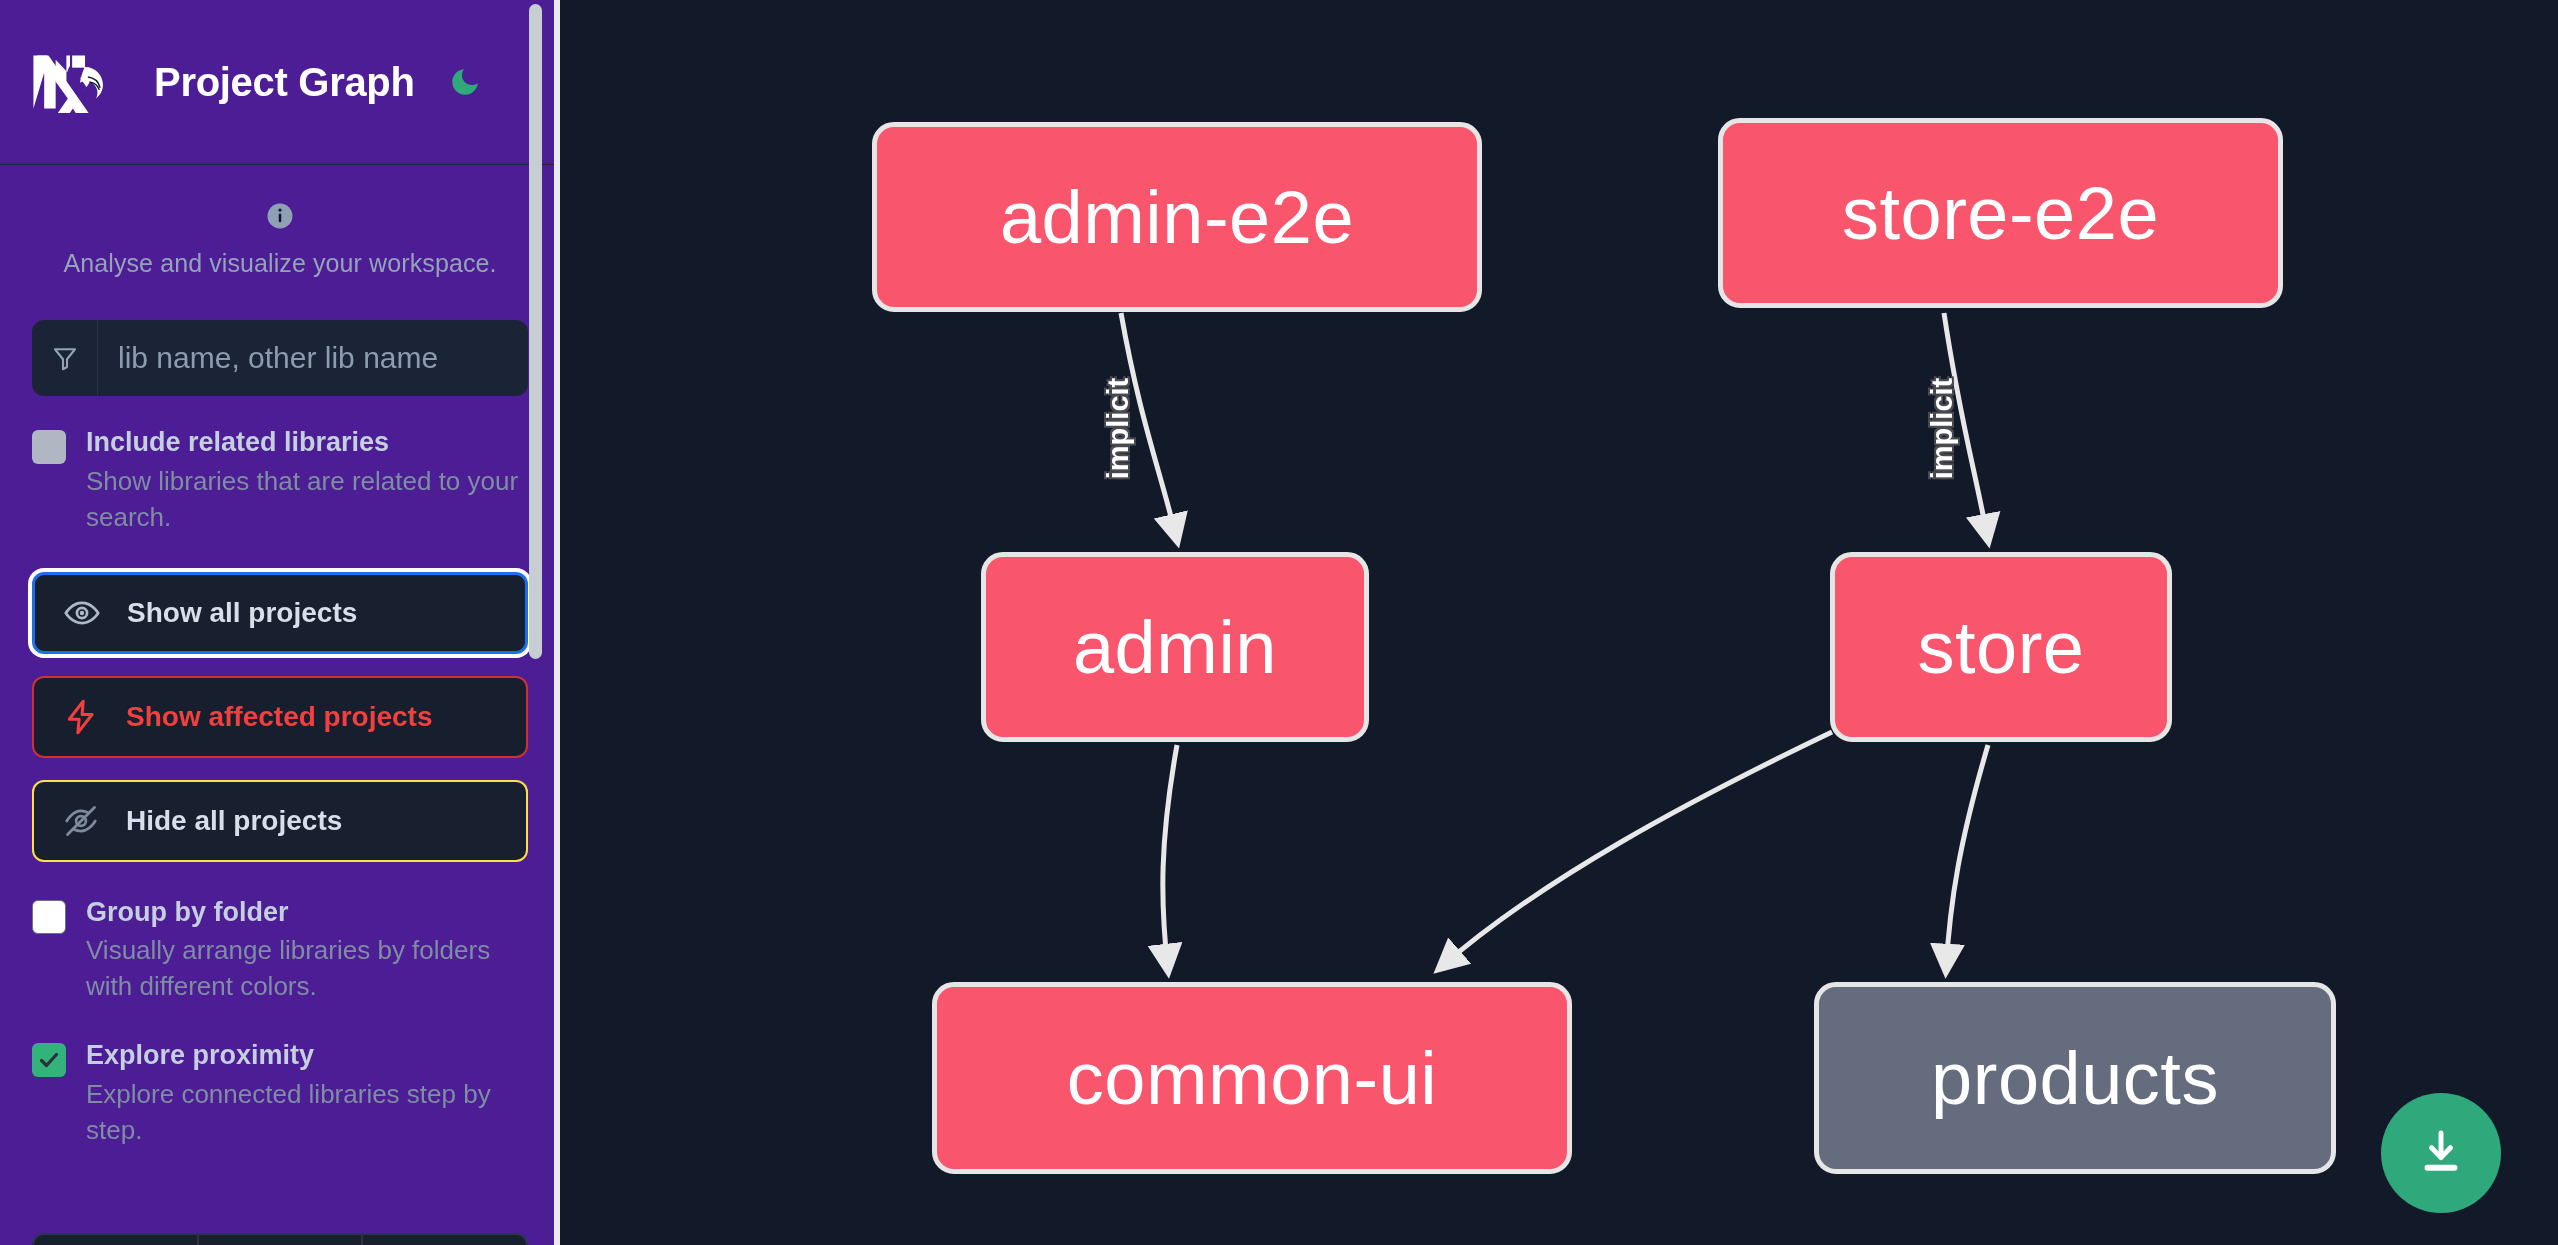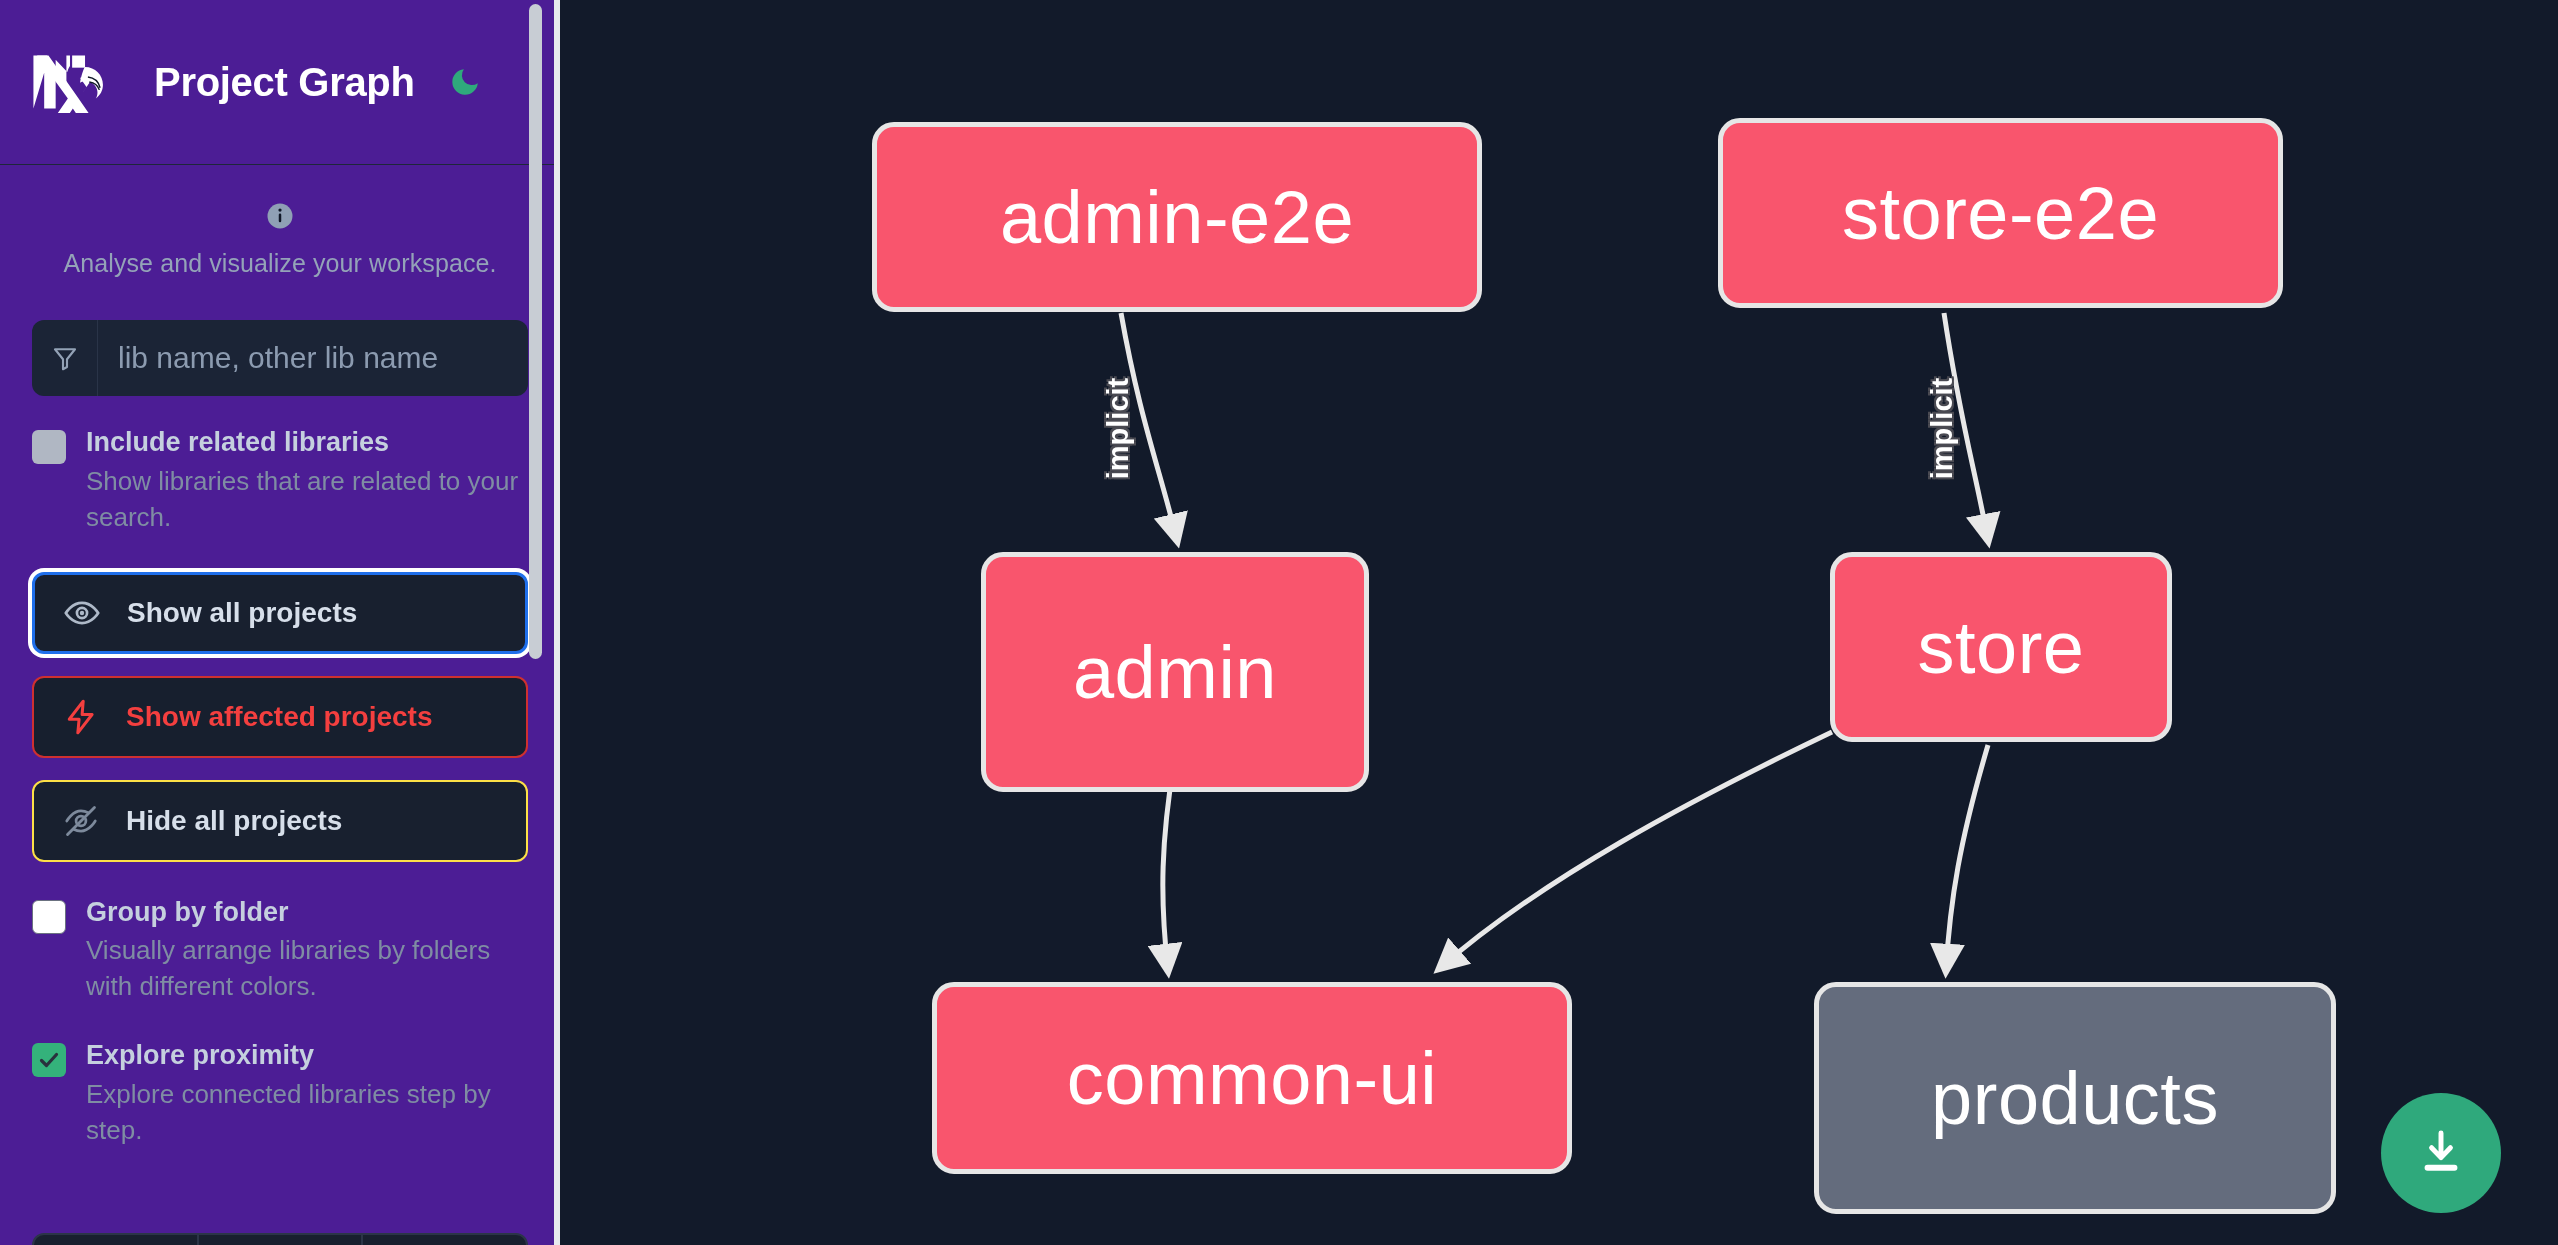--- a/index.html
+++ b/index.html
@@ -327,33 +327,33 @@
     </svg>
 
     <div class="node pink" style="left:312px; top:122px; width:610px; height:190px;">
       <span>admin-e2e</span>
     </div>
 
     <div class="node pink" style="left:1158px; top:118px; width:565px; height:190px;">
       <span>store-e2e</span>
     </div>
 
-    <div class="node pink" style="left:421px; top:552px; width:388px; height:240px;">
+    <div class="node pink" style="left:421px; top:552px; width:388px; height:190px;">
       <span>admin</span>
     </div>
 
     <div class="node pink" style="left:1270px; top:552px; width:342px; height:190px;">
       <span>store</span>
     </div>
 
     <div class="node pink" style="left:372px; top:982px; width:640px; height:192px;">
       <span>common-ui</span>
     </div>
 
-    <div class="node grey" style="left:1254px; top:982px; width:522px; height:232px;">
+    <div class="node grey" style="left:1254px; top:982px; width:522px; height:192px;">
       <span>products</span>
     </div>
 
     <div class="edge-label" style="left:488px; top:412px; width:140px; text-align:center;">implicit</div>
 
     <div class="edge-label" style="left:1312px; top:412px; width:140px; text-align:center;">implicit</div>
 
     <button class="download-fab">
       <span>
         <svg viewBox="0 0 24 24" aria-hidden="true">

